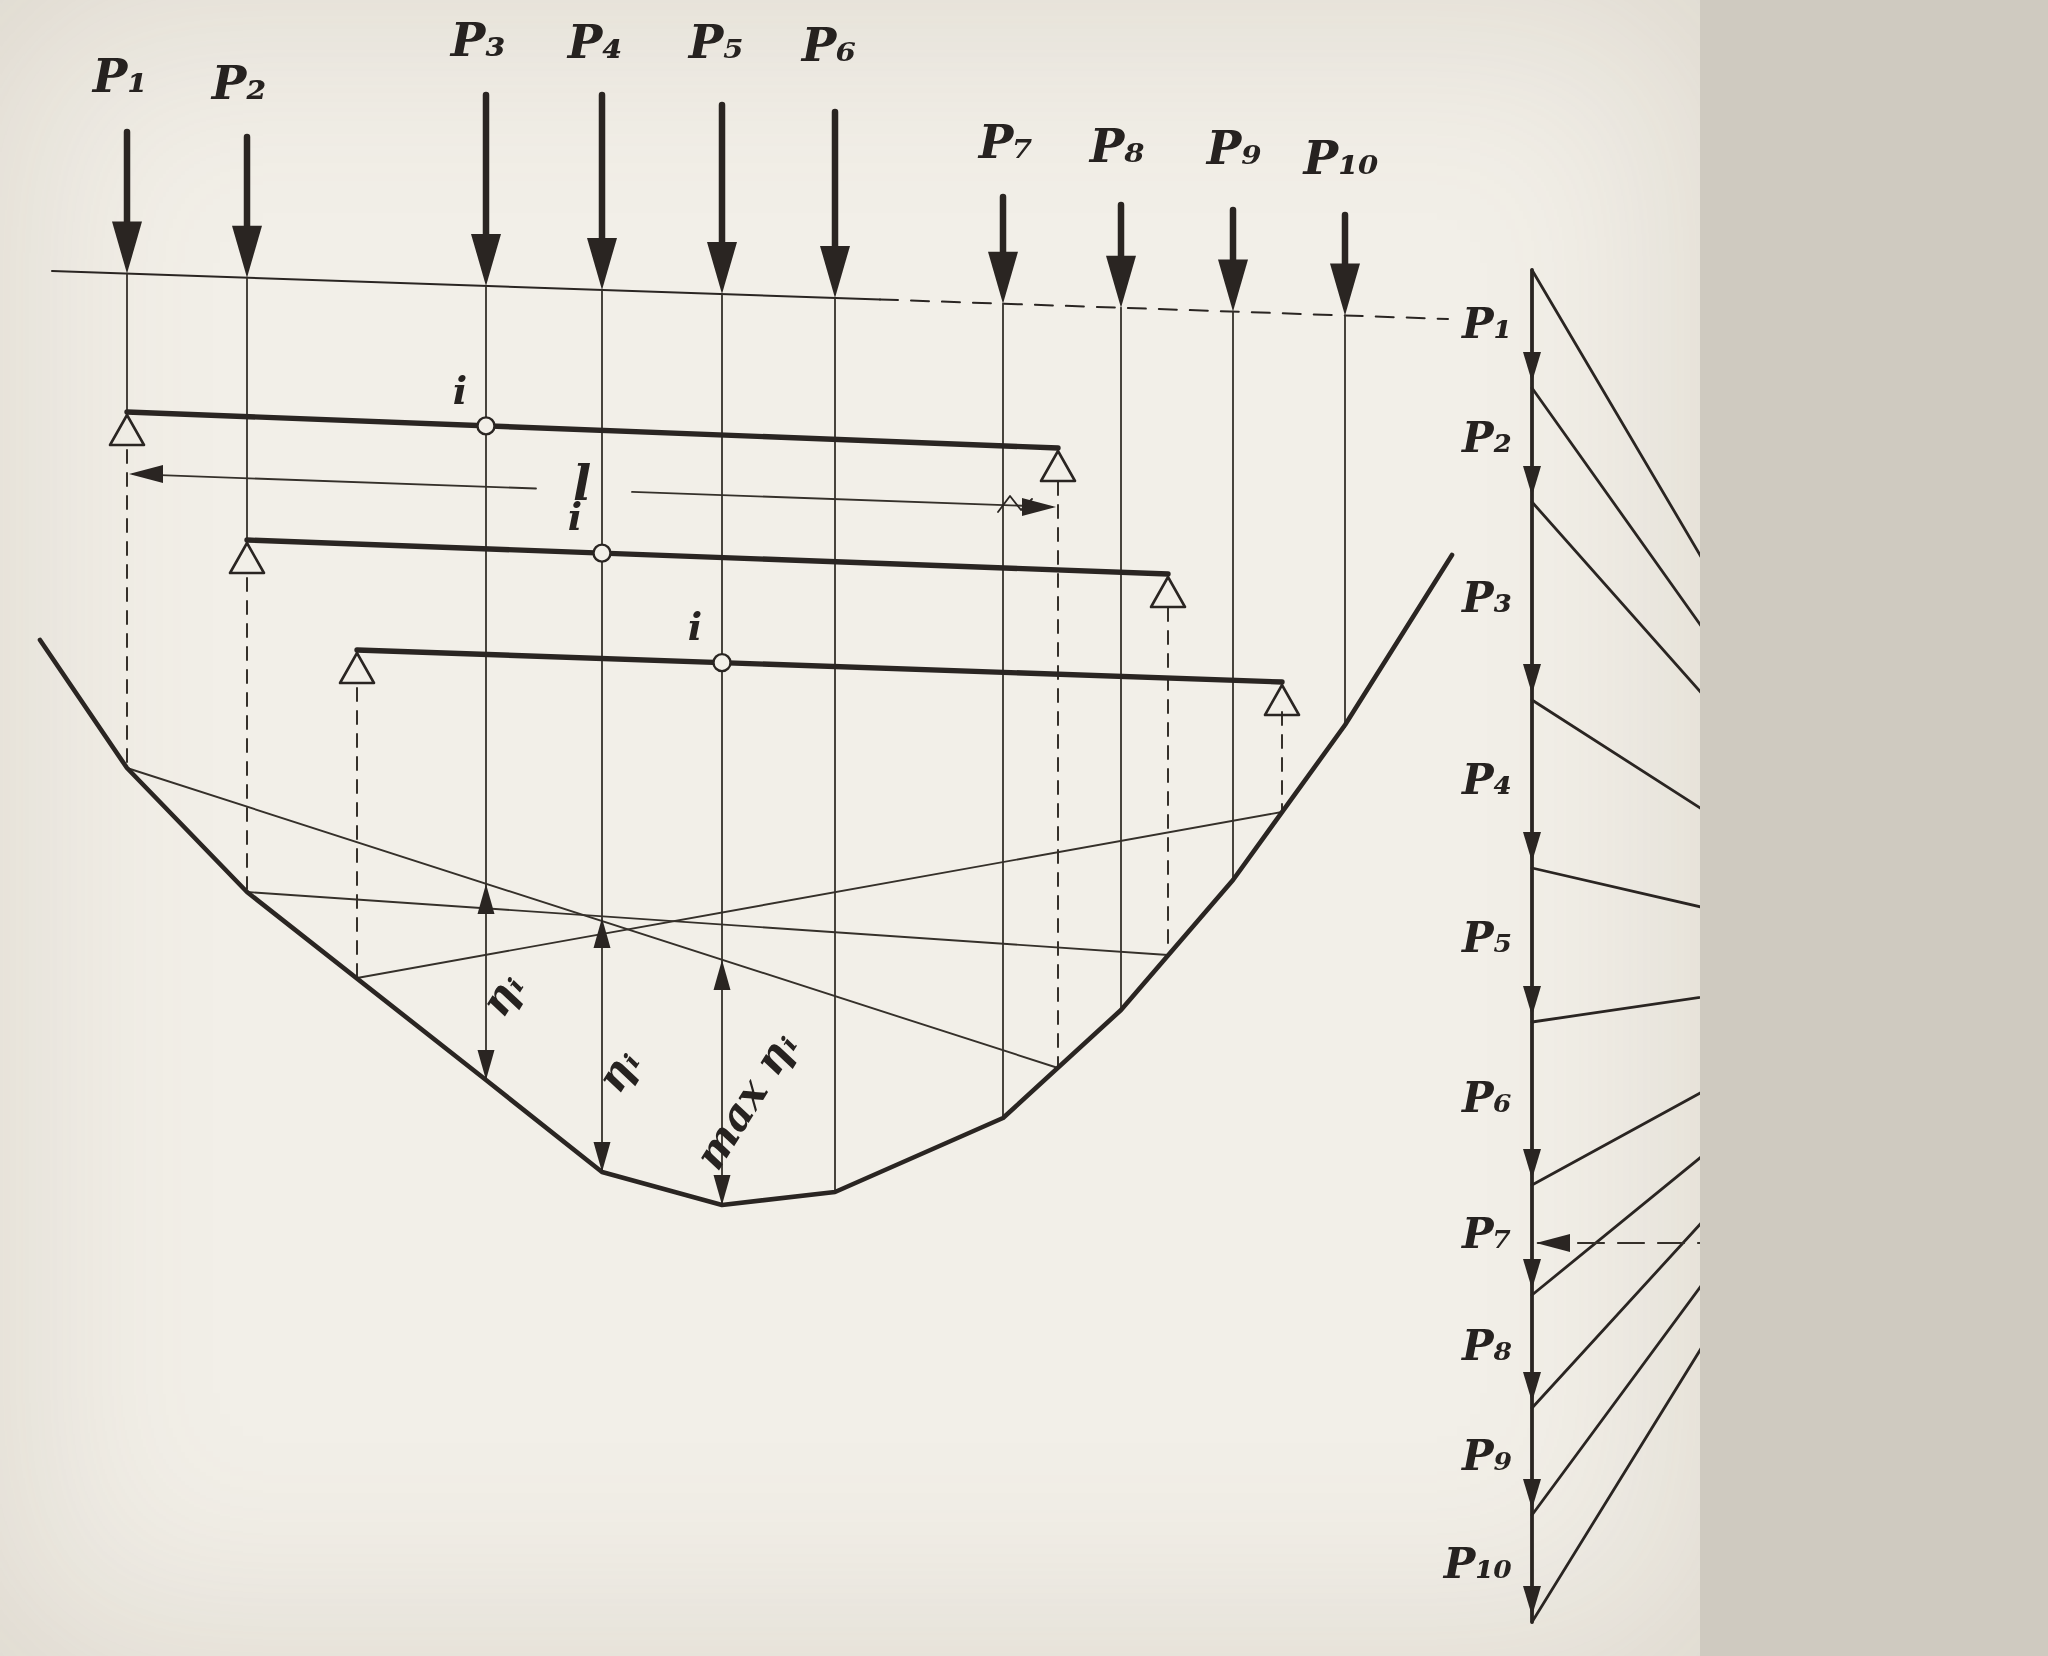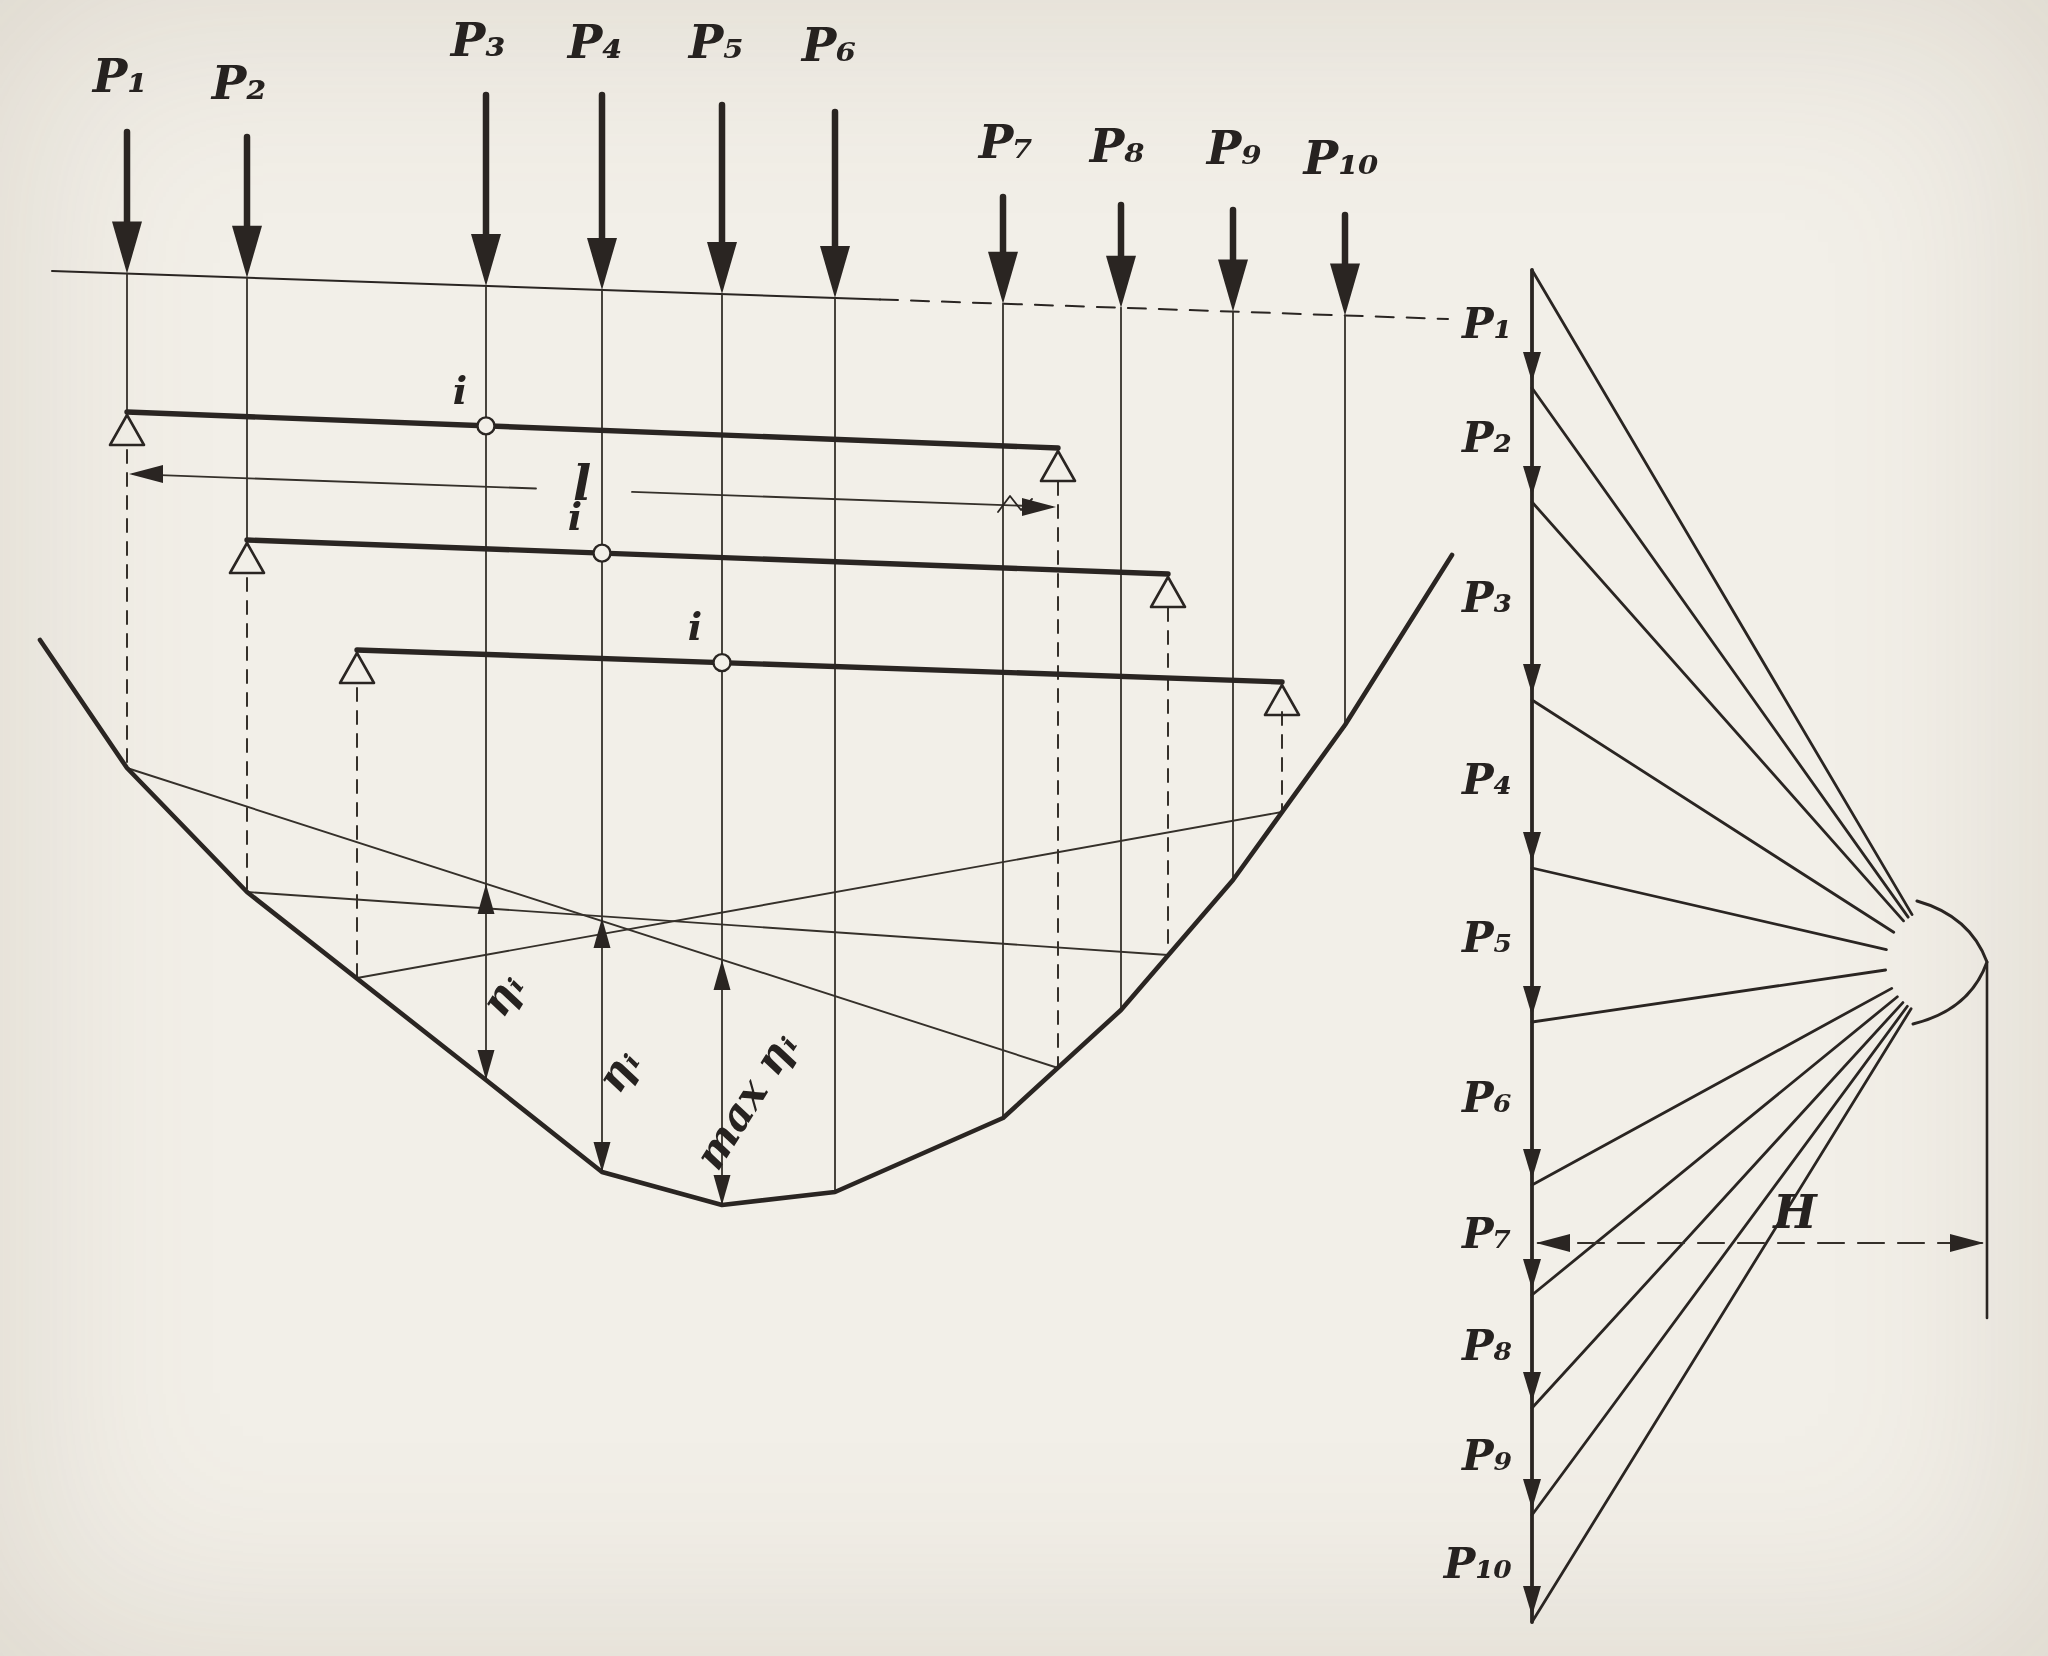--- a/index.html
+++ b/index.html
@@ -1,16 +1,16 @@
 <!DOCTYPE html>
 <html><head>
 <meta charset="utf-8">
 <style>
   html,body{margin:0;padding:0;background:#cfcac0;}
-  .stage{width:2048px;height:1656px;background:#f2efe8;position:relative;overflow:hidden;
+  .stage{width:1700px;height:1656px;background:#f2efe8;position:relative;overflow:hidden;
          box-shadow:inset 0 0 220px rgba(120,105,80,.18);}
   svg{display:block}
   text{font-family:"DejaVu Serif", serif;font-style:italic;fill:#262220;user-select:none}
   .lbl{font-weight:600}
 </style>
 </head>
 <body>
 
 <div class="stage">
   <svg id="fig" width="2048" height="1656" viewBox="0 0 2048 1656" xmlns="http://www.w3.org/2000/svg">

